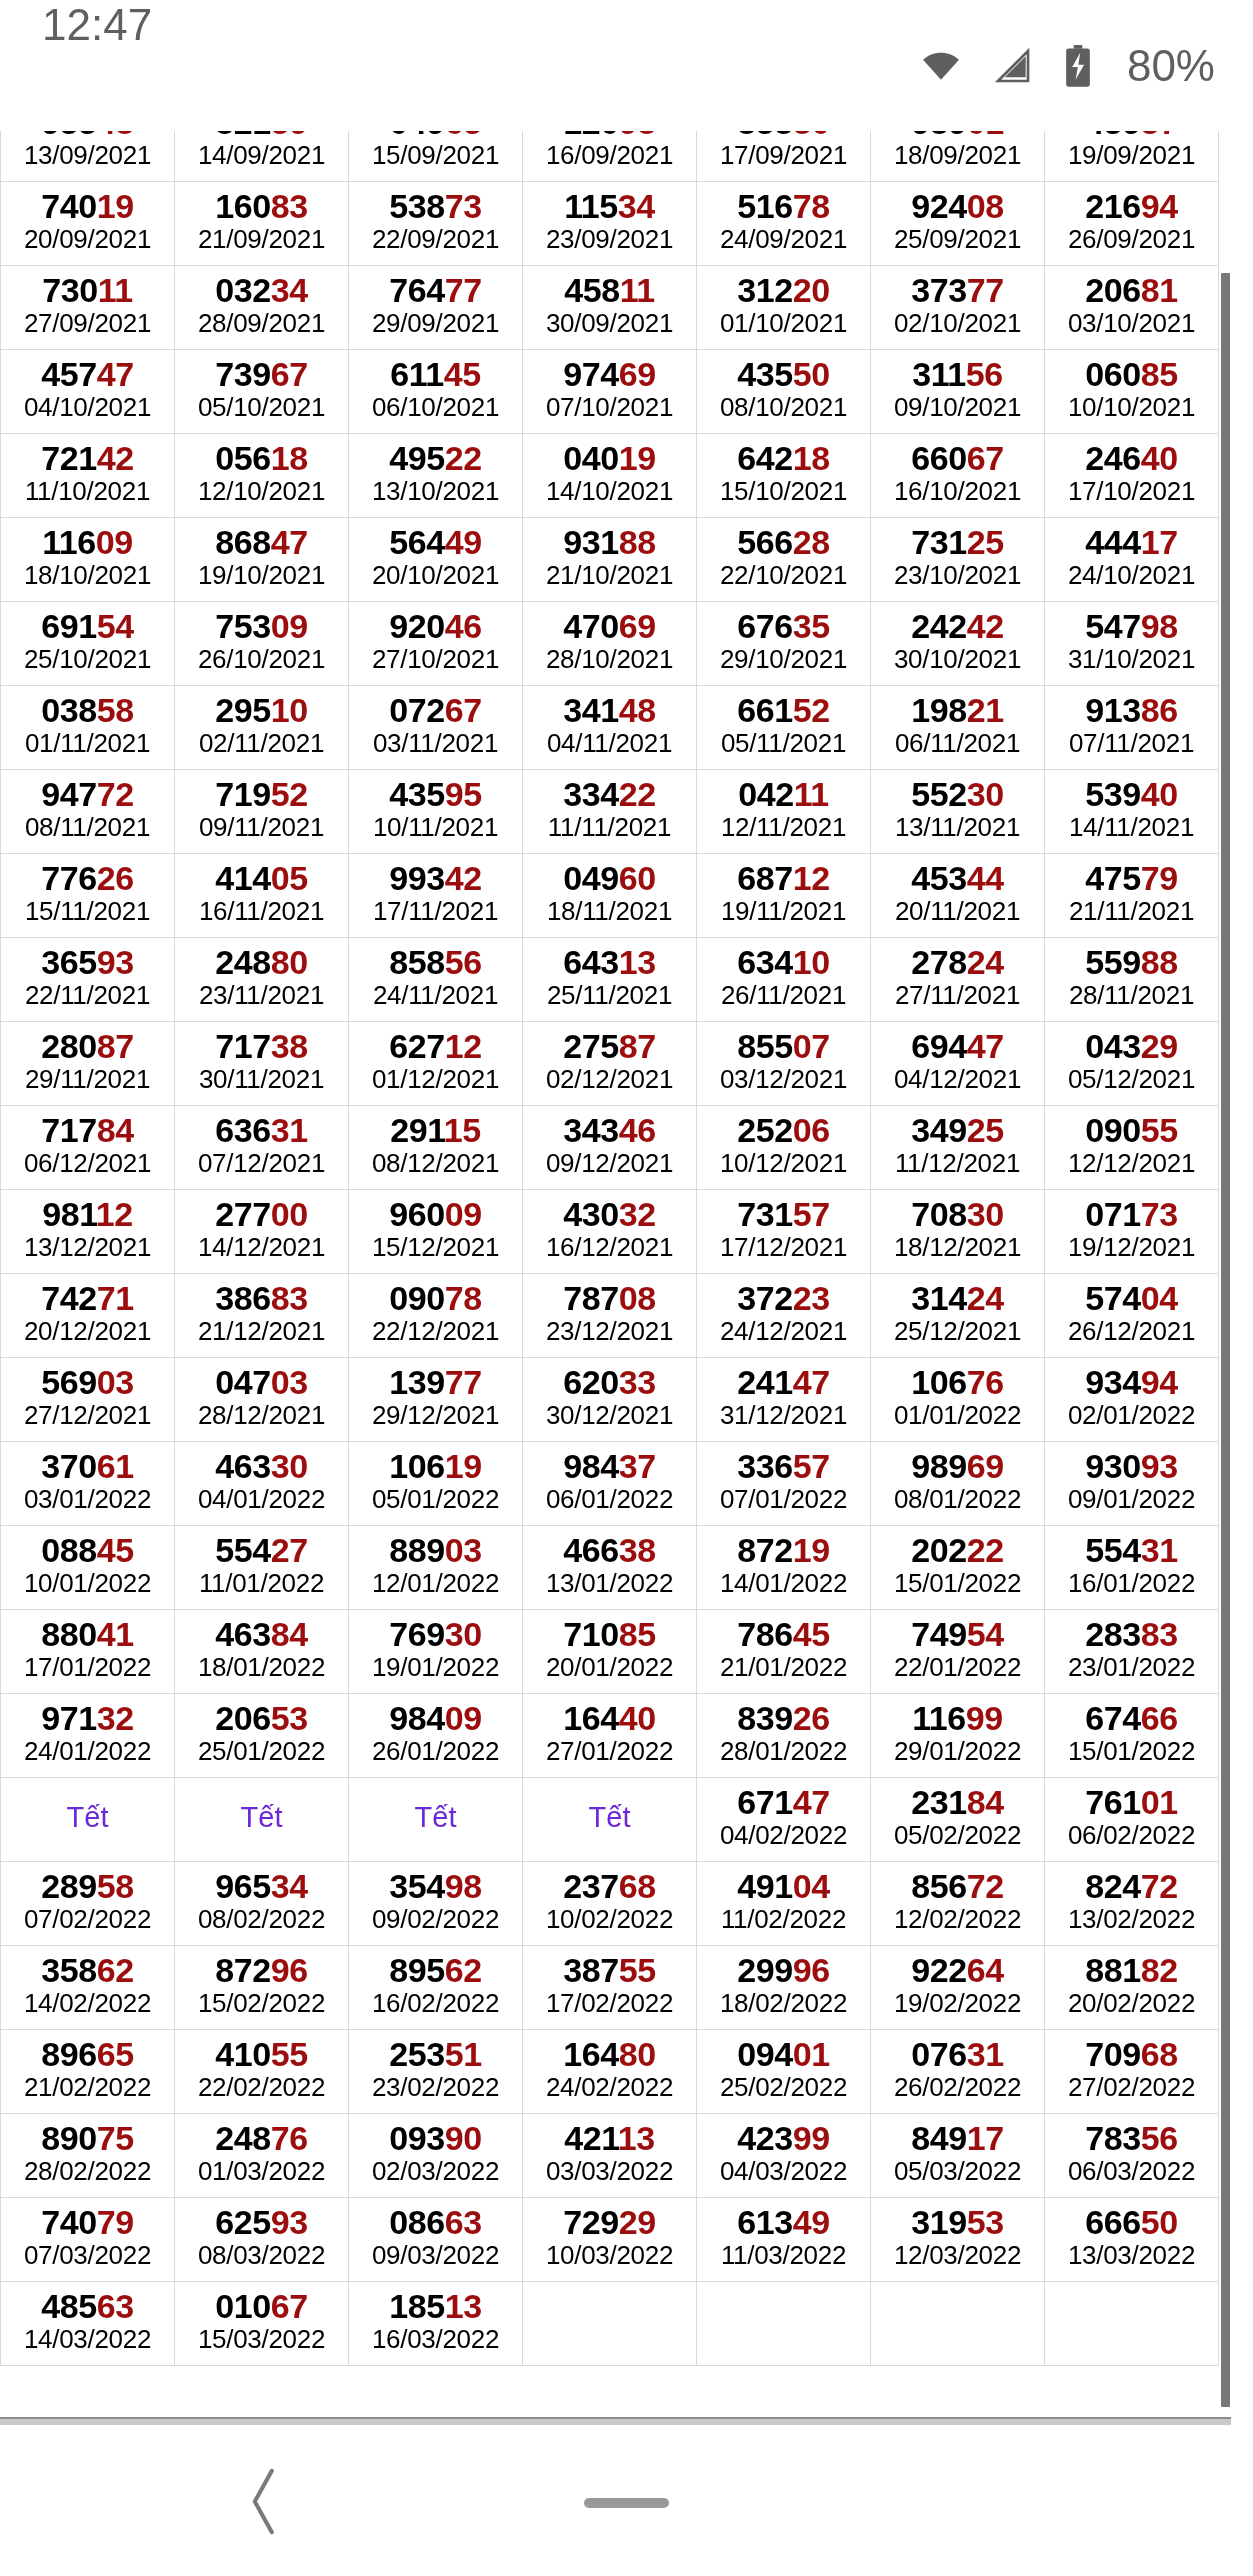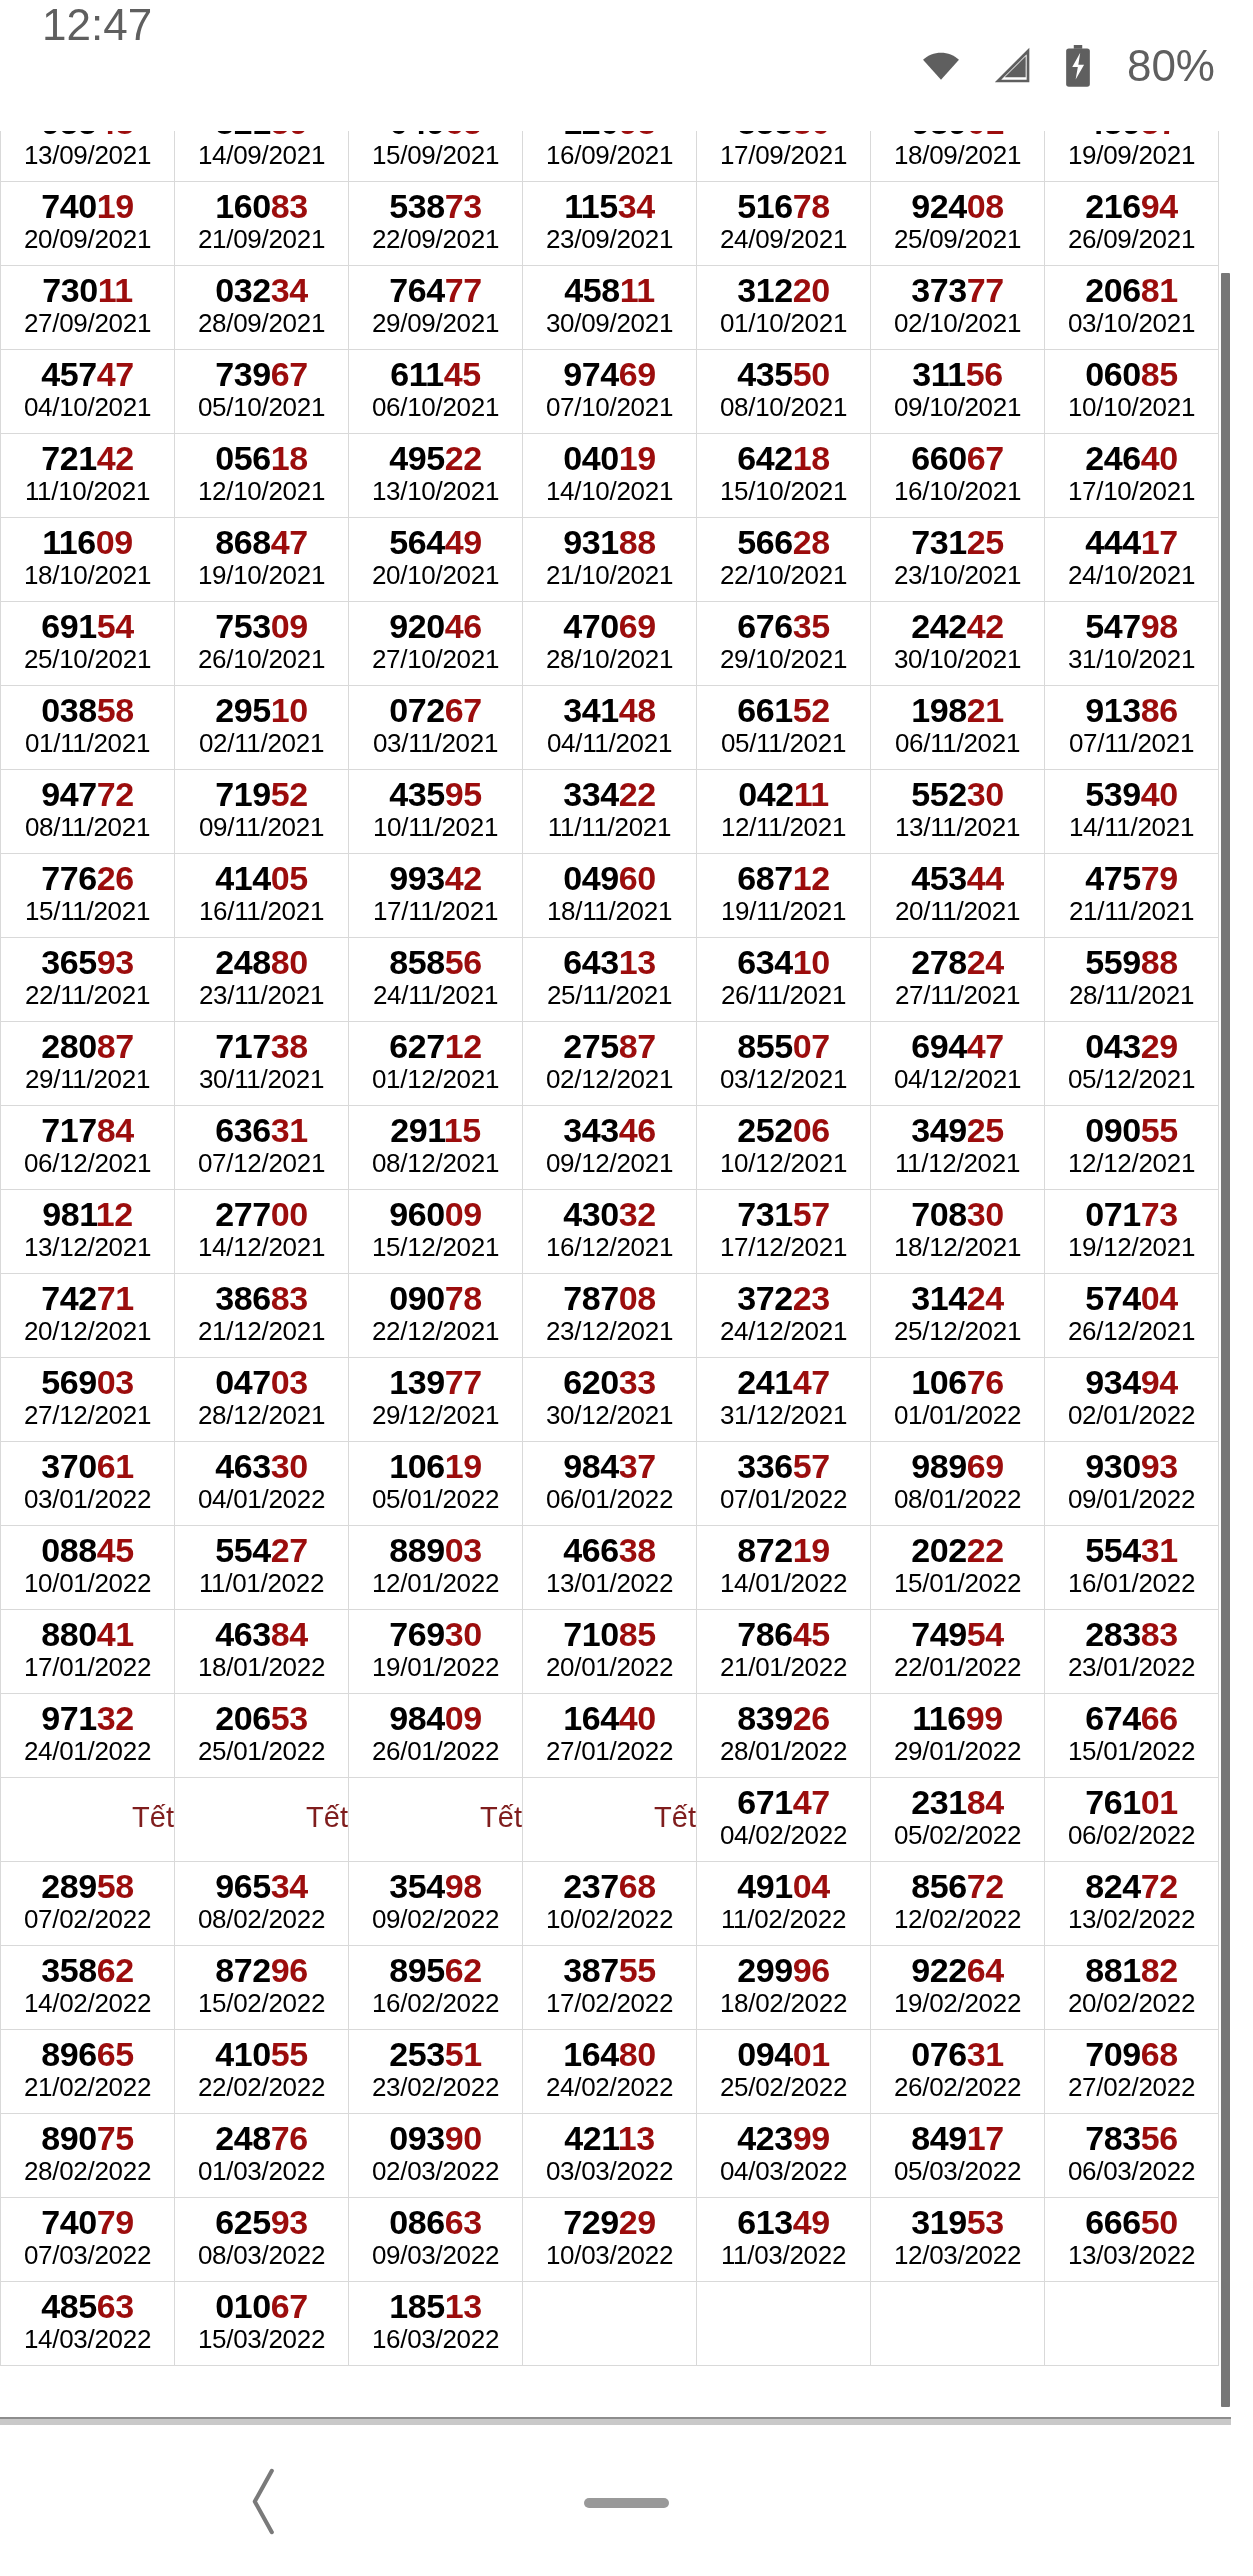--- a/index.html
+++ b/index.html
@@ -85,23 +85,22 @@
   .num .tail { color: #9c0d0d; }
   .dt {
     font-size: 26px;
     color: #000000;
     line-height: 1.22;
     letter-spacing: -0.3px;
     white-space: nowrap;
   }
   .tet {
     font-size: 29px;
-    color: #7f1d1d;
+    color: #6d28d9;
     line-height: 1.1;
-    text-align: right;
   }
 
   
   #table-scrollbar-track {
     position: absolute;
     top: 139px;
     right: 15.7px;
     width: 8.7px;
     height: 2141px;
     background: #ffffff;

